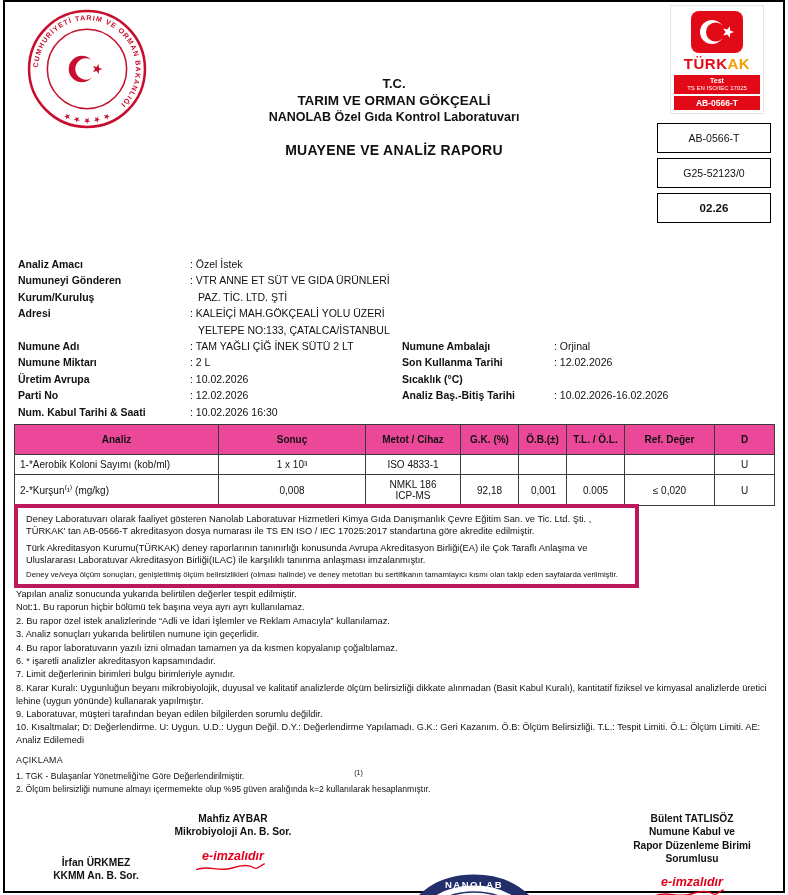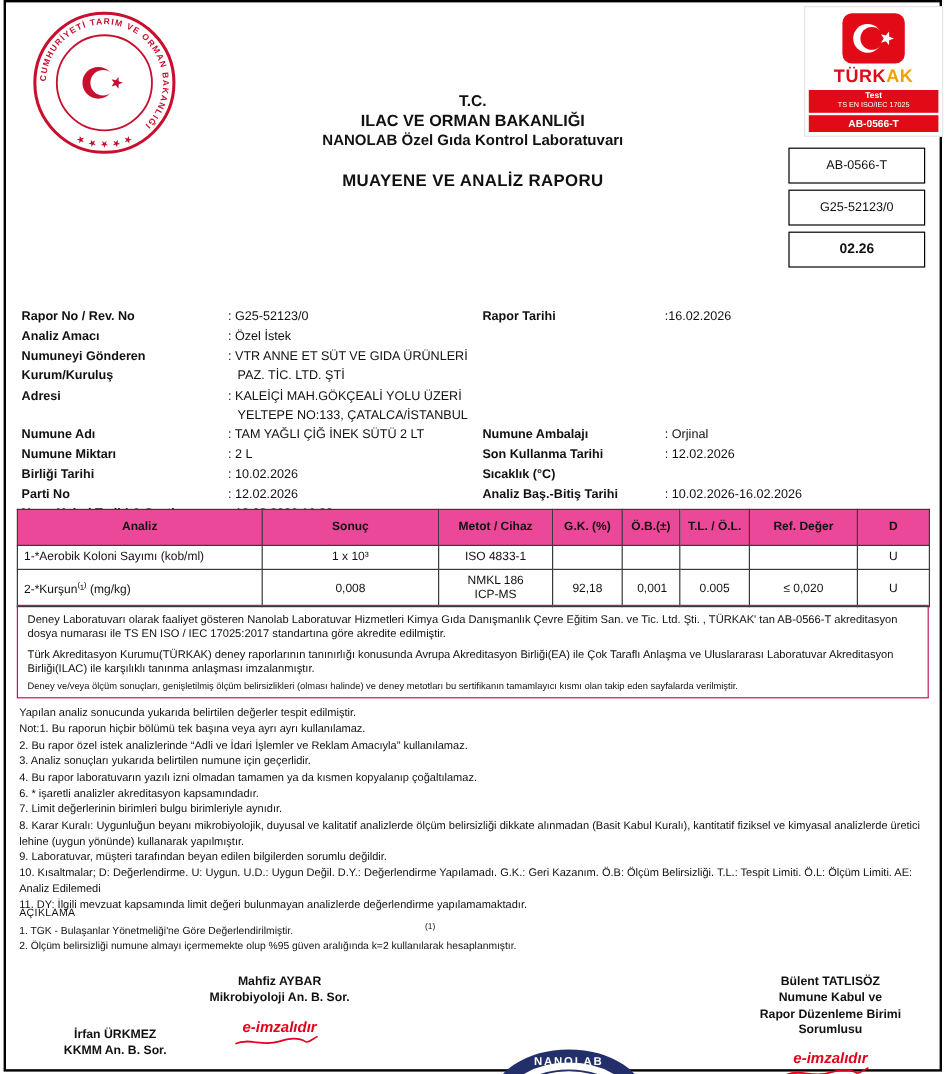--- a/index.html
+++ b/index.html
@@ -10,21 +10,21 @@
 
   
   .gov-logo { position:absolute; left:26px; top:8px; width:122px; height:122px; }
   .header { position:absolute; left:0; top:76px; width:100%; text-align:center; }
   .h-tc { font-size:13px; font-weight:bold; }
   .h-min { font-size:13.5px; font-weight:bold; margin-top:2px; }
   .h-lab { font-size:12.5px; font-weight:bold; margin-top:2px; }
   .h-title { font-size:14px; font-weight:bold; margin-top:18px; letter-spacing:.3px; }
 
   
-  .turkak { position:absolute; left:670px; top:5px; width:116px; border:1px solid #e5e5e5; background:#fff; padding:3px 3px 3px; }
+  .turkak { position:absolute; left:670px; top:5px; width:94px; border:1px solid #e5e5e5; background:#fff; padding:3px 3px 3px; }
   .tk-flag { display:block; margin:1px auto 1px; }
   .tk-name { text-align:center; font-size:15px; font-weight:bold; letter-spacing:.5px; }
   .tk-turk { color:#e30a17; } .tk-ak { color:#f59e00; }
   .tk-test { background:#e30a17; color:#fff; text-align:center; margin-top:3px; padding:2px 1px; line-height:1.15; }
   .tk-test .t1 { font-size:7px; font-weight:bold; }
   .tk-test .t2 { font-size:6px; }
   .tk-ab { background:#e30a17; color:#fff; text-align:center; font-size:8.5px; font-weight:bold; margin-top:2px; padding:2px 0; }
 
   
   .side-boxes { position:absolute; left:657px; top:123px; width:114px; }
@@ -38,21 +38,21 @@
   .val.ind { padding-left:8px; }
 
   
   .rtable { position:absolute; left:14px; top:424px; width:760px; border-collapse:collapse; font-size:10px; table-layout:fixed; }
   .rtable th, .rtable td { border:1px solid #3a3a3a; text-align:center; vertical-align:middle; }
   .rtable th { background:#ec4899; font-weight:bold; padding:9px 2px; font-size:10px; }
   .rtable td { padding:4px 12px; }
   .rtable td.ta-l { text-align:left; padding-left:5px; }
 
   
-  .accr { position:absolute; left:14px; top:504px; width:760px; border:1px solid #be185d; padding:5px 8px 4px; }
+  .accr { position:absolute; left:14px; top:504px; width:625px; border:4px solid #be185d; padding:5px 8px 4px; }
   .accr p { font-size:9.3px; line-height:1.32; margin-bottom:4px; }
   .accr p.small { font-size:7.8px; margin-bottom:0; }
 
   
   .notes { position:absolute; left:16px; top:588px; width:754px; font-size:9.2px; line-height:1.4; }
   .notes div { margin-bottom:.5px; }
 
   
   .acik { position:absolute; left:16px; top:754px; width:754px; font-size:8.6px; line-height:1.55; }
   .acik-title { font-size:8.8px; letter-spacing:.3px; }
@@ -89,21 +89,21 @@
         <textPath href="#ringpath" startOffset="75%" text-anchor="middle">★ ★ ★ ★ ★</textPath>
       </text>
       <circle cx="55" cy="60" r="13" fill="#c8102e"></circle>
       <circle cx="59" cy="60" r="10.5" fill="#fff"></circle>
       <polygon fill="#c8102e" points="75.1,60 71.72,61.25 71.57,64.85 69.35,62.02 65.88,63 67.87,60 65.88,57 69.35,57.98 71.57,55.15 71.72,58.75"></polygon>
     </svg>
   </div>
 
   <div class="header">
     <div class="h-tc">T.C.</div>
-    <div class="h-min">ILAC VE ORMAN BAKANLIĞI</div>
+    <div class="h-min">TARIM VE ORMAN GÖKÇEALİ</div>
     <div class="h-lab">NANOLAB Özel Gıda Kontrol Laboratuvarı</div>
     <div class="h-title">MUAYENE VE ANALİZ RAPORU</div>
   </div>
 
   <div class="turkak">
     <svg class="tk-flag" width="54" height="44" viewBox="0 0 54 44">
       <rect x="1" y="1" width="52" height="42" rx="8" fill="#e30a17"></rect>
       <circle cx="22" cy="22" r="12" fill="#fff"></circle>
       <circle cx="25.5" cy="22" r="9.5" fill="#e30a17"></circle>
       <polygon fill="#fff" points="44,22 40.02,23.47 39.85,27.71 37.23,24.38 33.15,25.53 35.5,22 33.15,18.47 37.23,19.62 39.85,16.29 40.02,20.53"></polygon>
@@ -119,26 +119,20 @@
   </div>
 
   <div class="side-boxes">
     <div class="sbox">AB-0566-T</div>
     <div class="sbox">G25-52123/0</div>
     <div class="sbox b3">02.26</div>
   </div>
 
   <div class="info">
     <div class="irow">
-      <div class="lbl">Rapor No / Rev. No</div>
-      <div class="val">: G25-52123/0</div>
-      <div class="lbl">Rapor Tarihi</div>
-      <div class="val">:16.02.2026</div>
-    </div>
-    <div class="irow">
       <div class="lbl">Analiz Amacı</div>
       <div class="val">: Özel İstek</div>
       <div class="lbl"></div>
       <div class="val"></div>
     </div>
     <div class="irow">
       <div class="lbl">Numuneyi Gönderen</div>
       <div class="val">: VTR ANNE ET SÜT VE GIDA ÜRÜNLERİ</div>
       <div class="lbl"></div>
       <div class="val"></div>
@@ -167,21 +161,21 @@
       <div class="lbl">Numune Ambalajı</div>
       <div class="val">: Orjinal</div>
     </div>
     <div class="irow">
       <div class="lbl">Numune Miktarı</div>
       <div class="val">: 2 L</div>
       <div class="lbl">Son Kullanma Tarihi</div>
       <div class="val">: 12.02.2026</div>
     </div>
     <div class="irow">
-      <div class="lbl">Birliği Tarihi</div>
+      <div class="lbl">Üretim Avrupa</div>
       <div class="val">: 10.02.2026</div>
       <div class="lbl">Sıcaklık (°C)</div>
     </div>
     <div class="irow">
       <div class="lbl">Parti No</div>
       <div class="val">: 12.02.2026</div>
       <div class="lbl">Analiz Baş.-Bitiş Tarihi</div>
       <div class="val">: 10.02.2026-16.02.2026</div>
     </div>
     <div class="irow">
@@ -255,21 +249,20 @@
     <div>Yapılan analiz sonucunda yukarıda belirtilen değerler tespit edilmiştir.</div>
     <div>Not:1. Bu raporun hiçbir bölümü tek başına veya ayrı ayrı kullanılamaz.</div>
     <div>2. Bu rapor özel istek analizlerinde “Adli ve İdari İşlemler ve Reklam Amacıyla” kullanılamaz.</div>
     <div>3. Analiz sonuçları yukarıda belirtilen numune için geçerlidir.</div>
     <div>4. Bu rapor laboratuvarın yazılı izni olmadan tamamen ya da kısmen kopyalanıp çoğaltılamaz.</div>
     <div>6. * işaretli analizler akreditasyon kapsamındadır.</div>
     <div>7. Limit değerlerinin birimleri bulgu birimleriyle aynıdır.</div>
     <div>8. Karar Kuralı: Uygunluğun beyanı mikrobiyolojik, duyusal ve kalitatif analizlerde ölçüm belirsizliği dikkate alınmadan (Basit Kabul Kuralı),  kantitatif fiziksel ve kimyasal analizlerde üretici lehine (uygun yönünde) kullanarak yapılmıştır.</div>
     <div>9. Laboratuvar, müşteri tarafından beyan edilen bilgilerden sorumlu değildir.</div>
     <div>10. Kısaltmalar; D: Değerlendirme. U: Uygun. U.D.: Uygun Değil. D.Y.: Değerlendirme Yapılamadı.  G.K.: Geri Kazanım. Ö.B: Ölçüm Belirsizliği. T.L.: Tespit Limiti. Ö.L: Ölçüm Limiti. AE: Analiz Edilemedi</div>
-    <div>11. DY: İlgili mevzuat kapsamında limit değeri bulunmayan analizlerde değerlendirme yapılamamaktadır.</div>
   </div>
 
   <div class="acik">
     <div class="acik-title">AÇIKLAMA</div>
     <div>
       <span>1. TGK - Bulaşanlar Yönetmeliği'ne Göre Değerlendirilmiştir.</span><span class="fnmark">(1)</span>
     </div>
     <div>2. Ölçüm belirsizliği numune almayı içermemekte olup %95 güven aralığında k=2 kullanılarak hesaplanmıştır.</div>
   </div>
 

